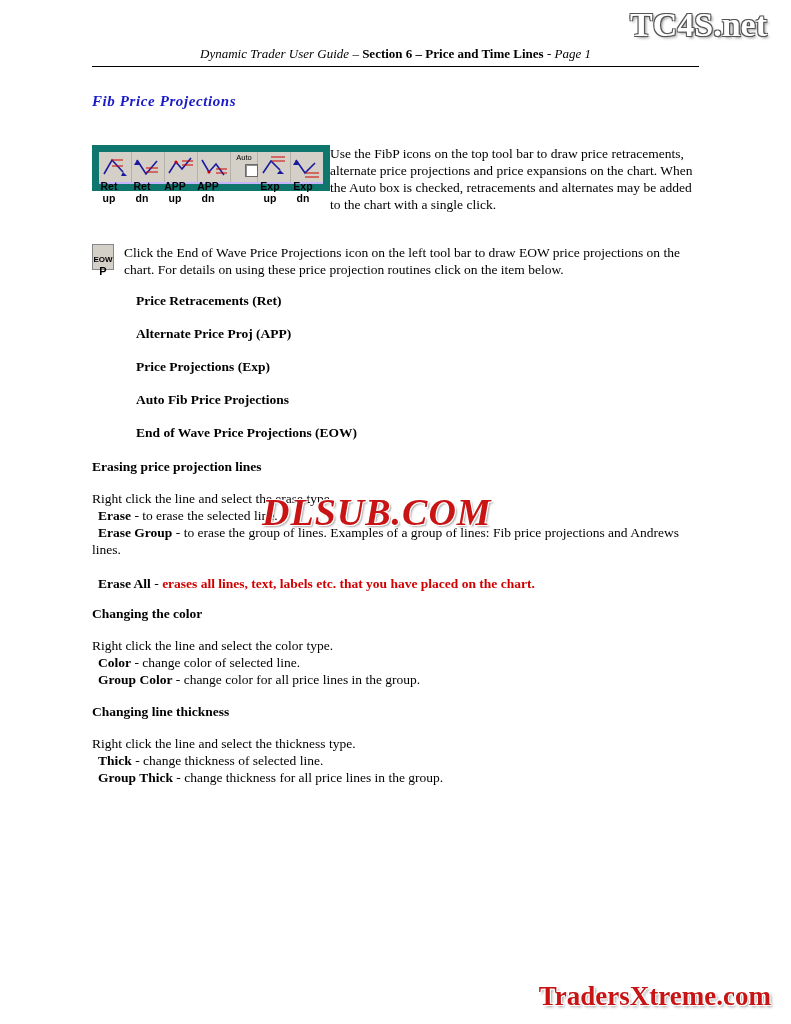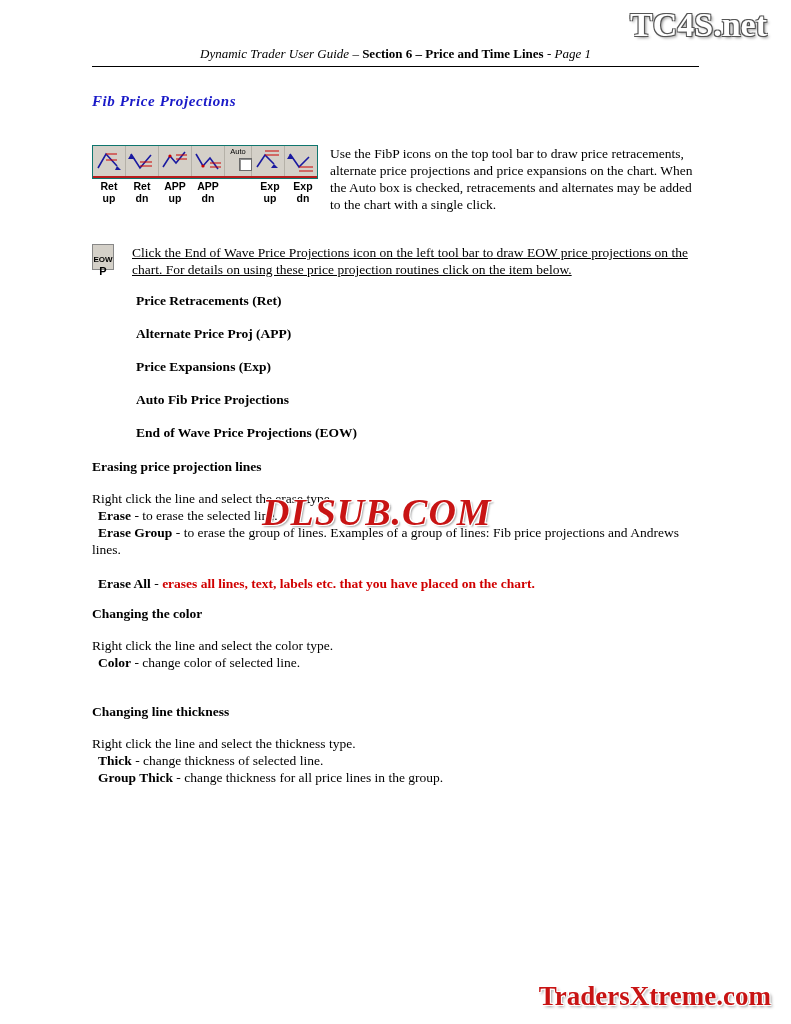--- a/index.html
+++ b/index.html
@@ -76,22 +76,22 @@
     color: #1919c8;
   }
 
   
   .toolbar-box {
     position: absolute;
     left: 92px;
     top: 145px;
     width: 224px;
     height: 32px;
-    border: 1px solid #0f766e;
-    background: #b91c1c;
+    border: 7px solid #0f766e;
+    background: #c4b5fd;
     display: flex;
     align-items: stretch;
   }
   .tb-cell {
     width: 32px;
     height: 30px;
     border-right: 1px solid #b5b1a8;
     position: relative;
     background: #d4d0c8;
   }
@@ -319,41 +319,42 @@
       <span>dn</span>
     </div>
   </div>
 
   <div class="para" style="left:330px; top:145px; width:372px;">Use the FibP icons on the top tool bar to draw price retracements, alternate price projections and price expansions on the chart. When the Auto box is checked, retracements and alternates may be added to the chart with a single click.</div>
 
   <div class="eow-icon">
     <span>EOW</span>
     <span class="p">P</span>
   </div>
-  <div class="para" style="left:132px; top:244px; width:578px;text-decoration:underline;">Click the End of Wave Price Projections icon on the left tool bar to draw EOW price projections on the chart. For details on using these price projection routines click on the item below.</div>
+  <div class="para" style="left:124px; top:244px; width:578px;">Click the End of Wave Price Projections icon on the left tool bar to draw EOW price projections on the chart. For details on using these price projection routines click on the item below.</div>
 
   <div class="listitem" style="top:293px;">Price Retracements (Ret)</div>
   <div class="listitem" style="top:326px;">Alternate Price Proj (APP)</div>
-  <div class="listitem" style="top:359px;">Price Expansions (Exp)</div>
+  <div class="listitem" style="top:359px;">Price Projections (Exp)</div>
   <div class="listitem" style="top:392px;">Auto Fib Price Projections</div>
   <div class="listitem" style="top:425px;">End of Wave Price Projections (EOW)</div>
 
   <div class="body-text blue-head" style="top:458px;">Erasing price projection lines</div>
   <div class="body-text" style="top:490px; width:610px;">
     <span>Right click the line and select the erase type.</span><br>
     <span style="padding-left:6px;"><b>Erase</b><span> - to erase the selected line.</span></span><br>
     <span style="padding-left:6px;"><b>Erase Group</b><span> - to erase the group of  lines. Examples of a group of lines: Fib price projections and Andrews lines.</span></span><br>
     <br>
     <span style="padding-left:6px;"><b>Erase All</b><span> - </span><span class="red">erases all lines, text, labels etc. that you have placed on the chart.</span></span>
   </div>
 
   <div class="body-text blue-head" style="top:605px;">Changing the color</div>
   <div class="body-text" style="top:637px; width:610px;">
     <span>Right click the line and select the color type.</span><br>
     <span style="padding-left:6px;"><b>Color</b><span> - change color of selected line.</span></span><br>
+    <span style="padding-left:6px;"><b>Group Color</b><span> - change color for all price lines in the group.</span></span>
   </div>
 
   <div class="body-text blue-head" style="top:703px;">Changing line thickness</div>
   <div class="body-text" style="top:735px; width:610px;">
     <span>Right click the line and select the thickness type.</span><br>
     <span style="padding-left:6px;"><b>Thick</b><span> - change thickness of selected line.</span></span><br>
     <span style="padding-left:6px;"><b>Group Thick</b><span> - change thickness for all price lines in the group.</span></span>
   </div>
 
   <div class="wm-center">DLSUB.COM</div>

